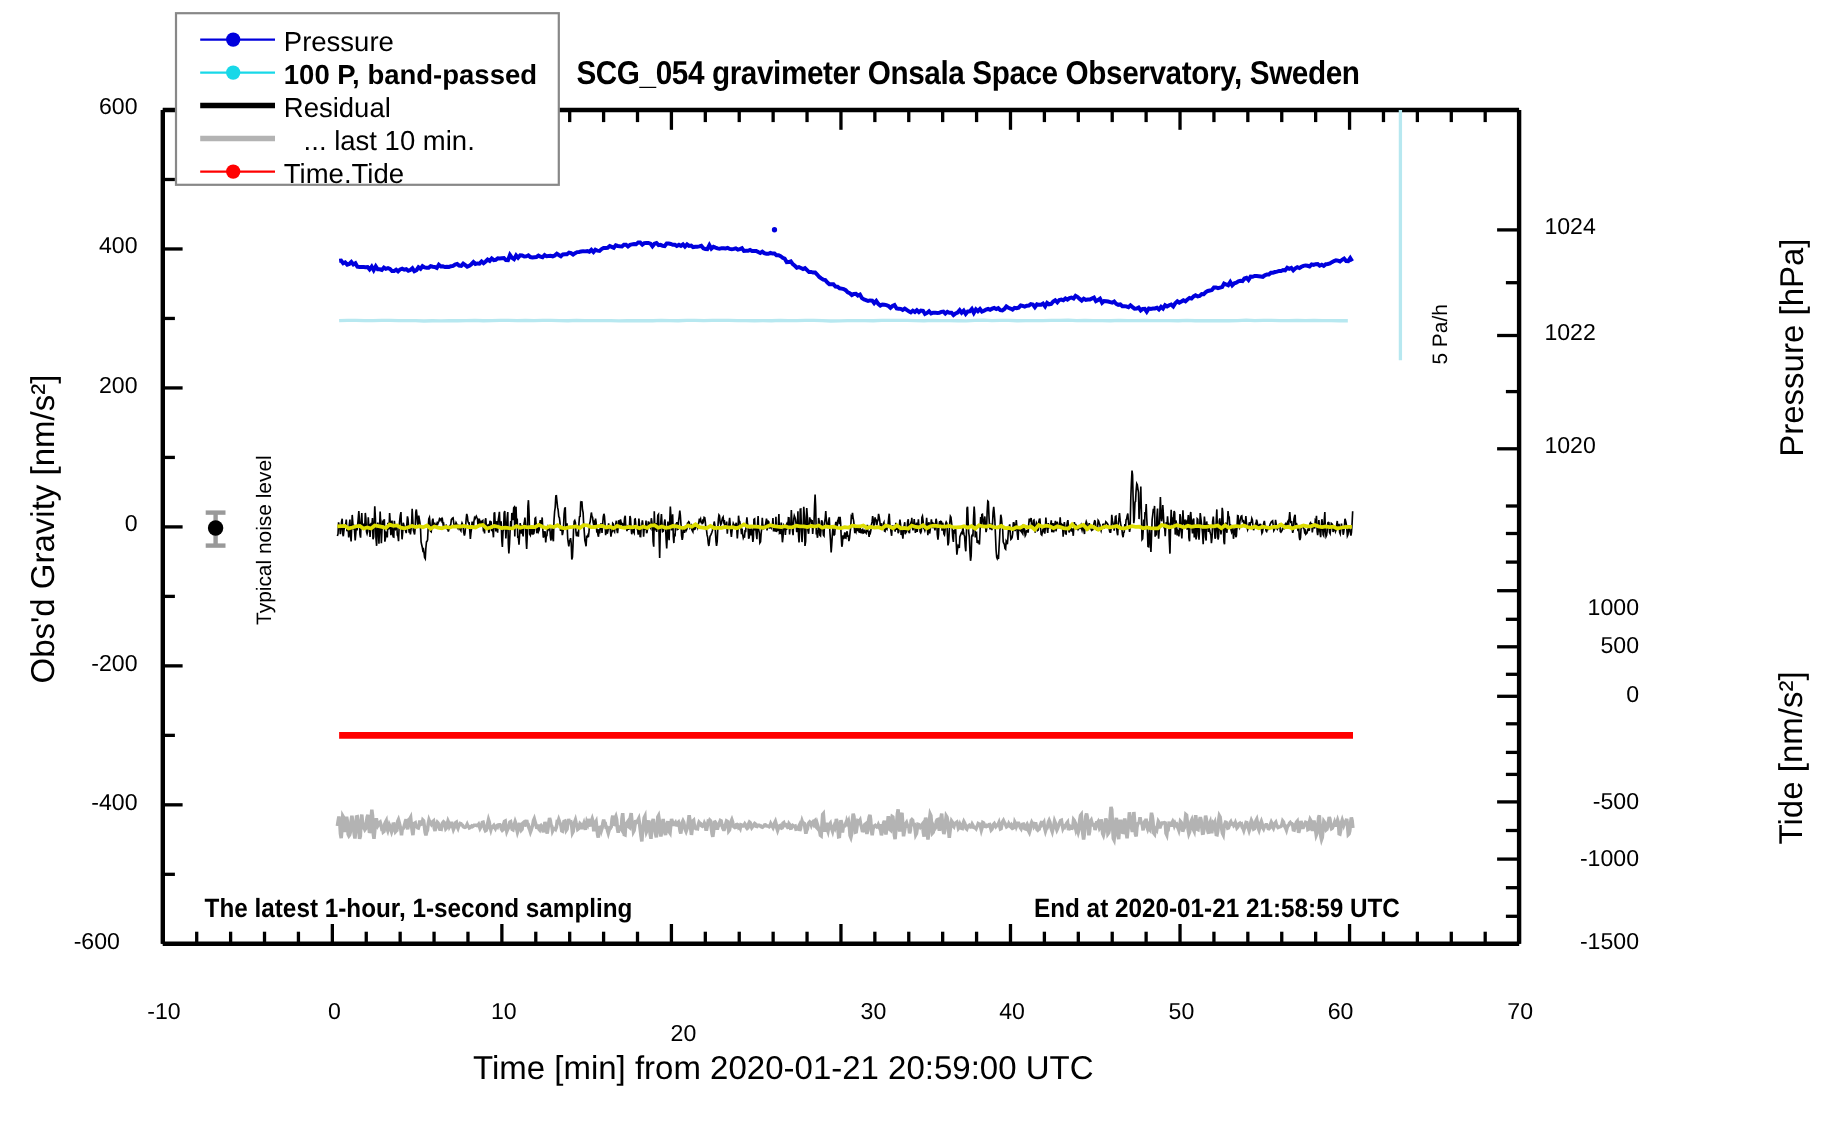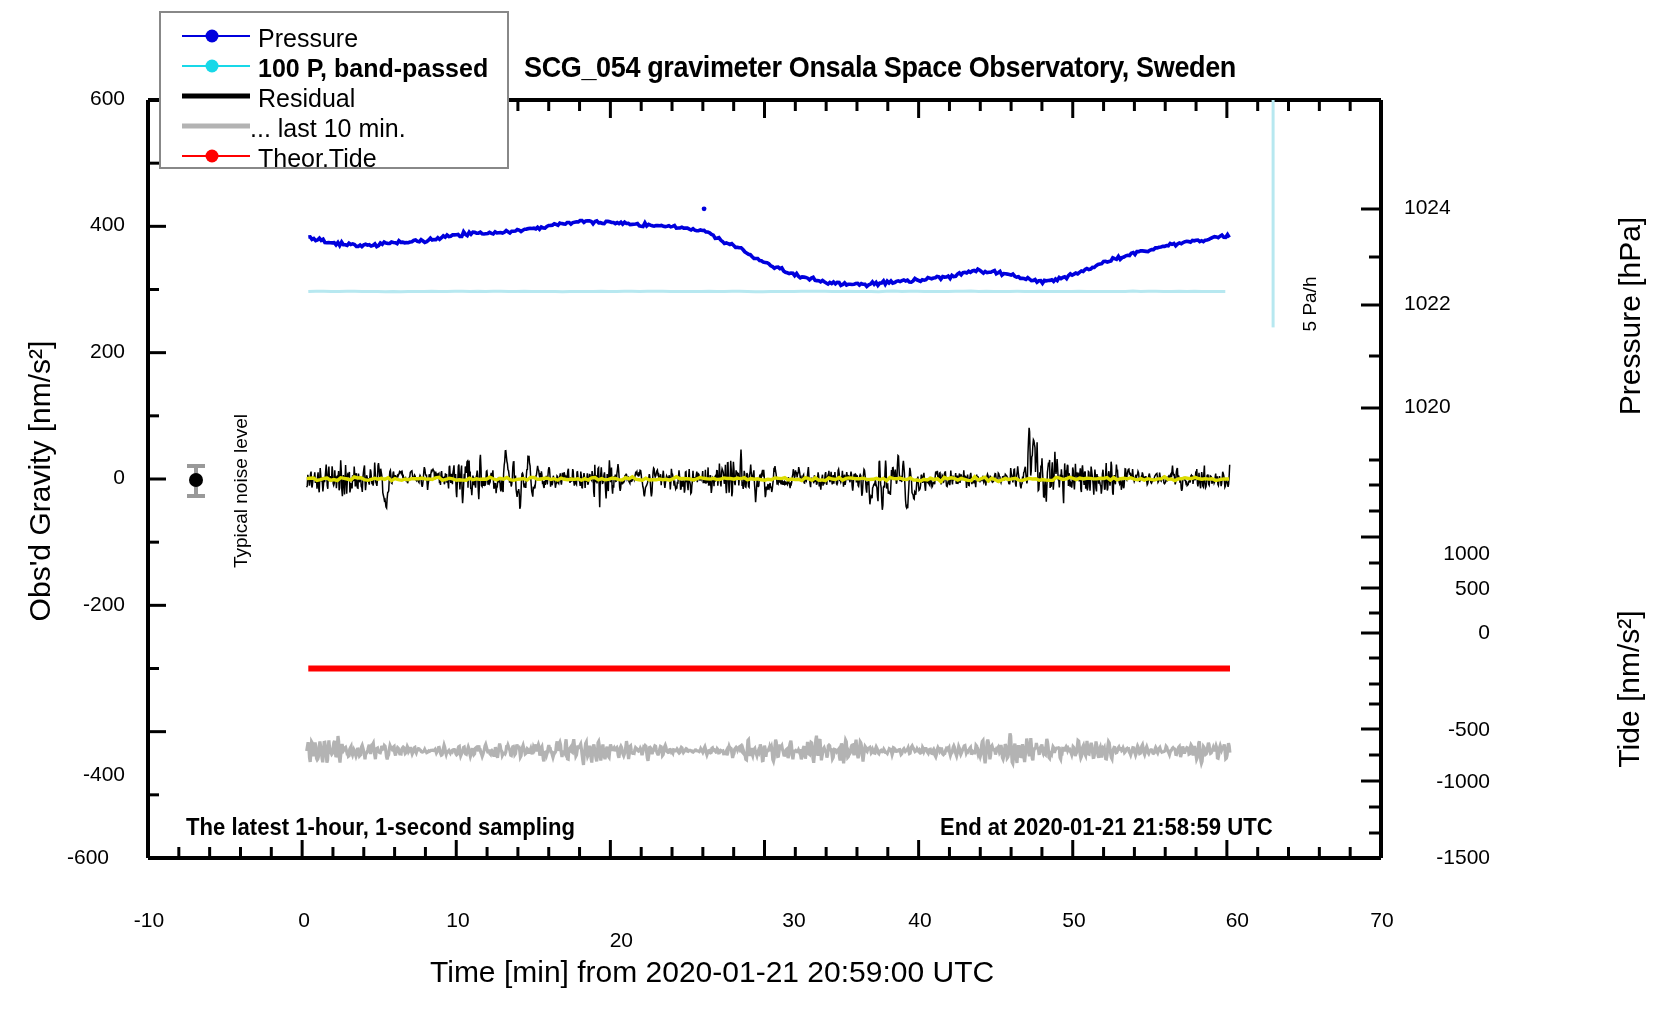--- a/index.html
+++ b/index.html
@@ -190,50 +190,50 @@
         <line x1="182" y1="156" x2="250" y2="156" stroke="#ff0000" stroke-width="2"></line>
         <circle cx="212" cy="156" r="6.5" fill="#ff0000"></circle>
       </g>
   </svg>
 
   <div class="ttl" style="left:524px;top:50px;">SCG_054 gravimeter Onsala Space Observatory, Sweden</div>
 
   <div class="legtxt" style="left:258px;top:24px;">Pressure</div>
   <div class="legtxt" style="left:258px;top:54px;font-weight:bold;">100 P, band-passed</div>
   <div class="legtxt" style="left:258px;top:84px;">Residual</div>
-  <div class="legtxt" style="left:250px;top:114px;">... last 10 min.</div>
-  <div class="legtxt" style="left:258px;top:144px;">Theor.Tide</div>
+  <div class="legtxt" style="left:276px;top:114px;">... last 10 min.</div>
+  <div class="legtxt" style="left:258px;top:144px;">Time.Tide</div>
 
   <div class="ticklab r" style="left:20px;top:86px;width:105px;">600</div>
   <div class="ticklab r" style="left:20px;top:212px;width:105px;">400</div>
   <div class="ticklab r" style="left:20px;top:339px;width:105px;">200</div>
   <div class="ticklab r" style="left:20px;top:465px;width:105px;">0</div>
   <div class="ticklab r" style="left:20px;top:592px;width:105px;">-200</div>
-  <div class="ticklab r" style="left:20px;top:718px;width:105px;margin-top:44px;">-400</div>
+  <div class="ticklab r" style="left:20px;top:718px;width:105px;">-400</div>
   <div class="ticklab r" style="left:4px;top:845px;width:105px;">-600</div>
 
   <div class="ticklab" style="left:1404px;top:195px;">1024</div>
   <div class="ticklab" style="left:1404px;top:291px;">1022</div>
   <div class="ticklab" style="left:1404px;top:394px;">1020</div>
 
   <div class="ticklab r" style="left:1396px;top:525px;width:94px;margin-top:16px;">1000</div>
   <div class="ticklab r" style="left:1396px;top:576px;width:94px;">500</div>
   <div class="ticklab r" style="left:1396px;top:620px;width:94px;">0</div>
   <div class="ticklab r" style="left:1396px;top:717px;width:94px;">-500</div>
   <div class="ticklab r" style="left:1396px;top:769px;width:94px;">-1000</div>
   <div class="ticklab r" style="left:1396px;top:845px;width:94px;">-1500</div>
 
   <div class="ticklab" style="left:128px;top:908px;width:42px;text-align:center;">-10</div>
   <div class="ticklab" style="left:283px;top:908px;width:42px;text-align:center;">0</div>
   <div class="ticklab" style="left:437px;top:908px;width:42px;text-align:center;">10</div>
   <div class="ticklab" style="left:591px;top:928px;width:42px;text-align:right;">20</div>
   <div class="ticklab" style="left:745px;top:908px;width:42px;text-align:center;margin-left:28px;">30</div>
   <div class="ticklab" style="left:899px;top:908px;width:42px;text-align:center;">40</div>
   <div class="ticklab" style="left:1053px;top:908px;width:42px;text-align:center;">50</div>
-  <div class="ticklab" style="left:1207px;top:908px;width:42px;text-align:right;">60</div>
+  <div class="ticklab" style="left:1207px;top:908px;width:42px;text-align:left;">60</div>
   <div class="ticklab" style="left:1361px;top:908px;width:42px;text-align:center;">70</div>
 
   <div class="axlab" style="left:430px;top:955px;">Time [min] from 2020-01-21 20:59:00 UTC</div>
 
   <div class="axlab rot-l" style="left:-130px;top:464px;width:340px;text-align:center;">Obs'd Gravity [nm/s²]</div>
 
   <div class="axlab rot-l" style="left:1480px;top:299px;width:300px;text-align:center;">Pressure [hPa]</div>
 
   <div class="axlab rot-l" style="left:1494px;top:672px;width:270px;text-align:center;">Tide [nm/s²]</div>
 

